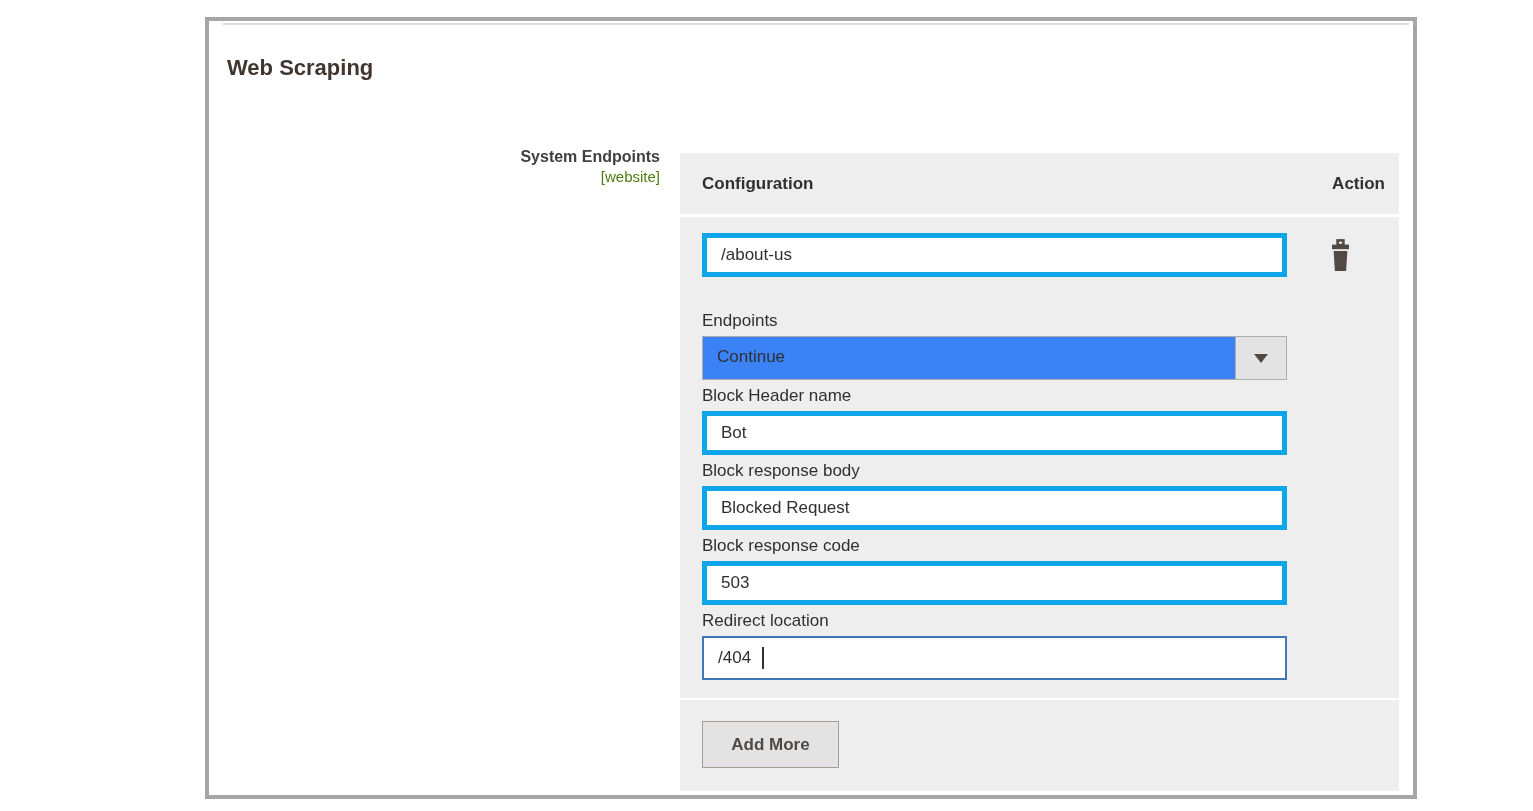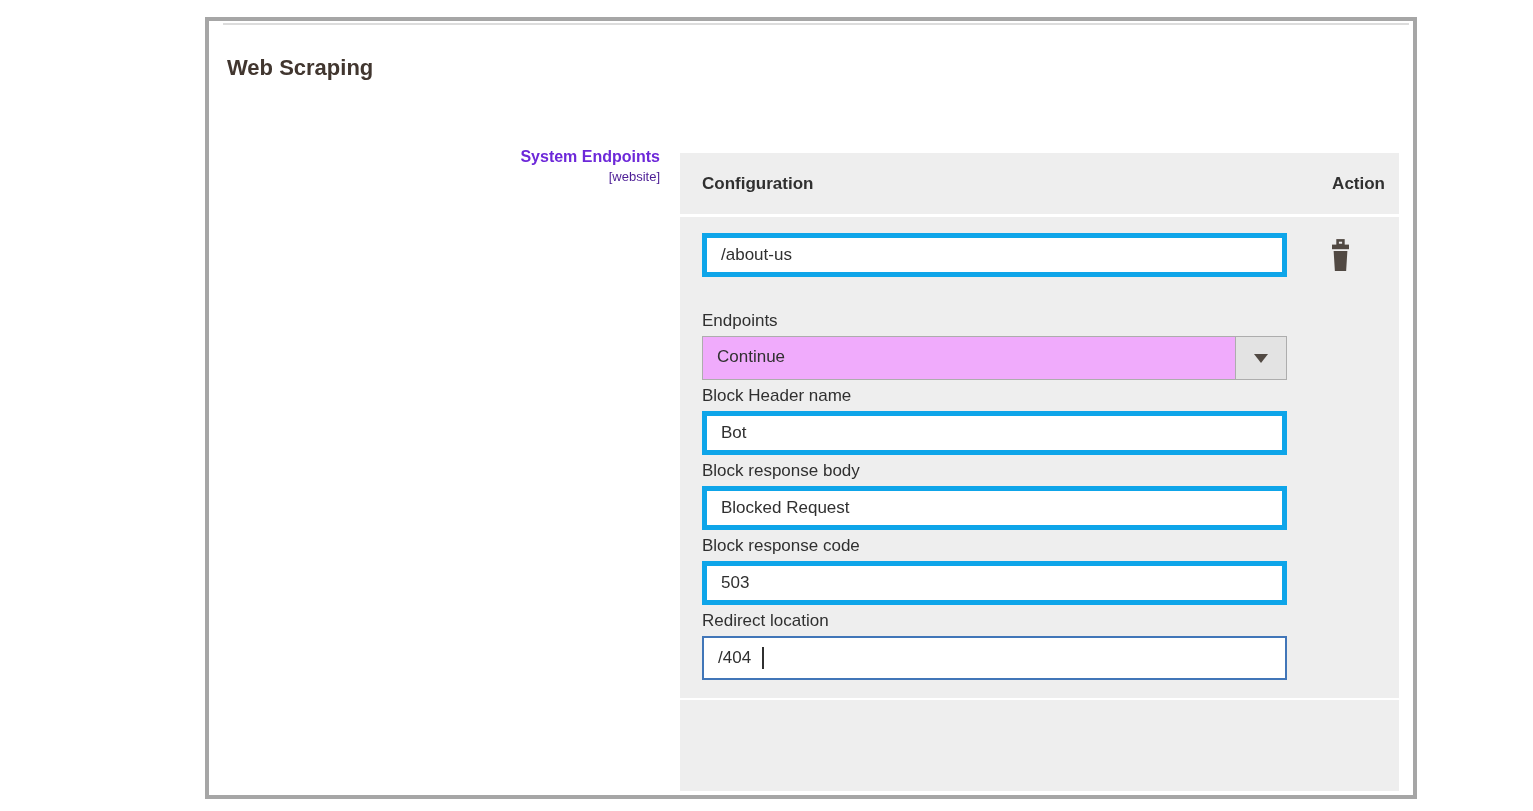--- a/index.html
+++ b/index.html
@@ -15,24 +15,24 @@
     position:absolute;left:223px;top:23px;width:1186px;height:2px;background:#dcdcdc;
   }
   .page-title{
     position:absolute;left:227px;top:53px;margin:0;
     font-size:22px;font-weight:600;color:#41362f;line-height:30px;
   }
   .group-label{
     position:absolute;right:873px;top:146px;text-align:right;
   }
   .group-label .main{
-    font-size:16px;font-weight:700;color:#6d28d9;line-height:22px;display:block;
+    font-size:16px;font-weight:700;color:#404040;line-height:22px;display:block;
   }
   .group-label .scope{
-    font-size:13px;color:#4c1d95;line-height:17px;display:block;
+    font-size:15px;color:#4d7c0f;line-height:17px;display:block;
   }
   .config-table{
     position:absolute;left:680px;top:153px;width:719px;height:638px;
     background:#eeeeee;box-sizing:border-box;
   }
   .table-header{
     height:64px;box-sizing:border-box;border-bottom:3px solid #ffffff;
     display:flex;align-items:center;justify-content:space-between;
     padding:0 14px 0 22px;
   }
@@ -54,21 +54,21 @@
     padding:0 14px;font-family:"Liberation Sans","DejaVu Sans",sans-serif;
   }
   input.textbox{outline:none;}
   .textbox.focused{
     border:2px solid #4176b8;display:flex;align-items:center;gap:9px;
   }
   .caret{
     display:inline-block;width:2px;height:22px;background:#303030;margin-left:2px;
   }
   .select-box{
-    box-sizing:border-box;width:585px;height:44px;background:#f0abfc;
+    box-sizing:border-box;width:585px;height:44px;background:#3b82f6;
     border:1px solid #adadad;display:flex;align-items:stretch;cursor:pointer;
   }
   .select-value{
     flex:1;font-size:17px;color:#303030;line-height:40px;padding:0 14px;
     white-space:nowrap;overflow:hidden;
   }
   .select-arrow{
     width:50px;background:#e3e3e3;border-left:1px solid #adadad;
     display:flex;align-items:center;justify-content:center;
   }
@@ -153,16 +153,19 @@
       <button class="trash-btn">
         <svg width="21" height="33" viewBox="0 0 21 33" xmlns="http://www.w3.org/2000/svg">
           <rect x="7.6" y="1.4" width="5.8" height="4.6" fill="none" stroke="#514943" stroke-width="2.6"></rect>
           <rect x="2" y="5.6" width="17" height="4.6" fill="#514943"></rect>
           <path d="M3.6 12 L17.4 12 L16.1 32 L4.9 32 Z" fill="#514943"></path>
         </svg>
       </button>
 
     </div>
 
+    <div class="table-footer">
+      <button class="add-more-btn">Add More</button>
+    </div>
 
   </div>
 
 </div>
 
 </body></html>

